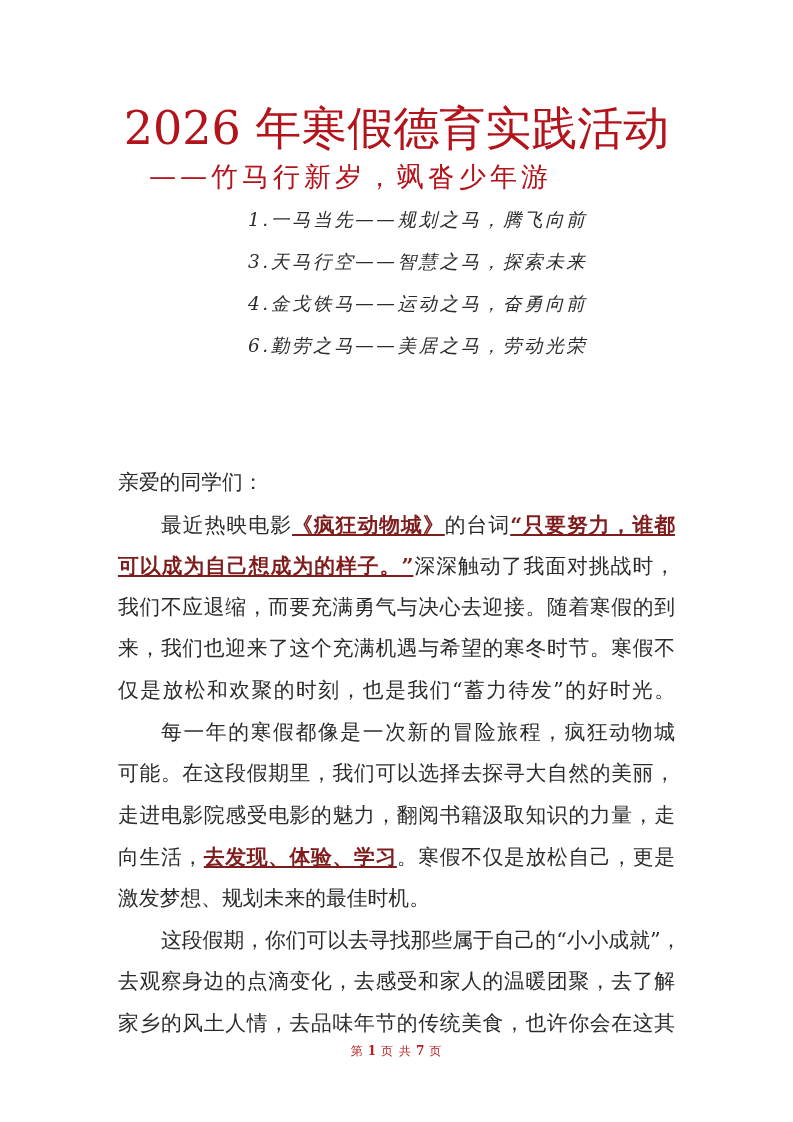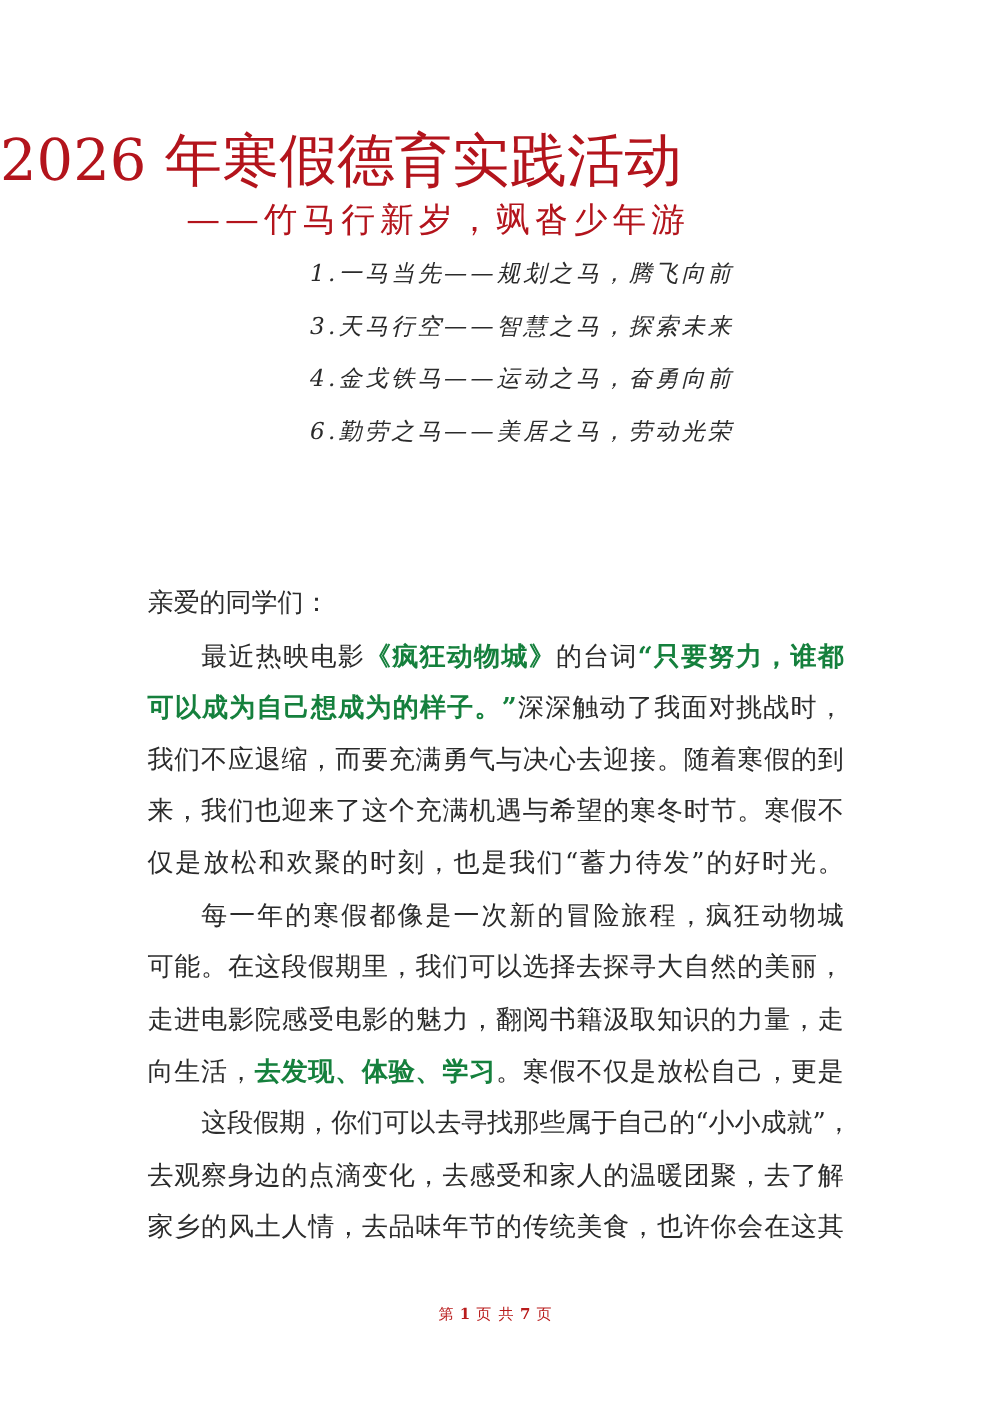--- a/index.html
+++ b/index.html
@@ -1,33 +1,33 @@
 <!DOCTYPE html>
 <html><head>
 <meta charset="utf-8">
 <style>
   html, body { margin: 0; padding: 0; background: #ffffff; }
   body { width: 793px; height: 1122px; position: relative; overflow: hidden;
          font-family: "DejaVu Serif", "Liberation Serif", serif; color: #2b2b2b; }
   .page { position: absolute; left: 0; top: 0; width: 793px; height: 1122px; background: #fff; }
 
-  .title { position: absolute; left: 0; width: 793px; top: 100px; text-align: left;
+  .title { position: absolute; left: 0; width: 793px; top: 100px; text-align: center;
            font-size: 46px; line-height: 56px; color: #b3141c; letter-spacing: 0px; white-space: nowrap; }
   .subtitle { position: absolute; left: 0; width: 695px; top: 158px; text-align: center;
               font-size: 27px; line-height: 38px; color: #b3141c; letter-spacing: 4px; white-space: nowrap; padding-left: 6px; box-sizing: border-box; }
 
   .themes { position: absolute; left: 248px; top: 199px; font-style: italic; }
   .theme-item { height: 42px; line-height: 42px; font-size: 18.5px; letter-spacing: 2.6px; white-space: nowrap; color: #2b2b2b; }
 
   .body-text { position: absolute; left: 118px; top: 462px; width: 557px; }
   .line { height: 41.6px; line-height: 41.6px; font-size: 20.8px; white-space: nowrap;
           text-align: justify; text-align-last: justify; overflow: visible; }
   .line.last { text-align-last: left; }
   .line.indent { padding-left: 43px; }
-  .b { font-weight: bold; color: #15803d; }
+  .b { font-weight: bold; color: #7f1d1d; text-decoration: underline; }
 
   .footer { position: absolute; left: 0; width: 793px; top: 1041px; text-align: center;
             font-size: 12px; line-height: 20px; color: #b91c1c; white-space: nowrap; letter-spacing: 1px; }
   .footer .num { font-weight: bold; margin: 0 4px; }
 </style>
 </head>
 <body>
 
 <div class="page">
 
@@ -65,20 +65,23 @@
     </div>
     <div class="line">
       <span>可能。在这段假期里，我们可以选择去探寻大自然的美丽，</span>
     </div>
     <div class="line">
       <span>走进电影院感受电影的魅力，翻阅书籍汲取知识的力量，走</span>
     </div>
     <div class="line">
       <span>向生活，</span><span class="b">去发现、体验、学习</span><span>。寒假不仅是放松自己，更是</span>
     </div>
+    <div class="line last">
+      <span>激发梦想、规划未来的最佳时机。</span>
+    </div>
     <div class="line indent">
       <span>这段假期，你们可以去寻找那些属于自己的“小小成就”，</span>
     </div>
     <div class="line">
       <span>去观察身边的点滴变化，去感受和家人的温暖团聚，去了解</span>
     </div>
     <div class="line">
       <span>家乡的风土人情，去品味年节的传统美食，也许你会在这其</span>
     </div>
   </div>

